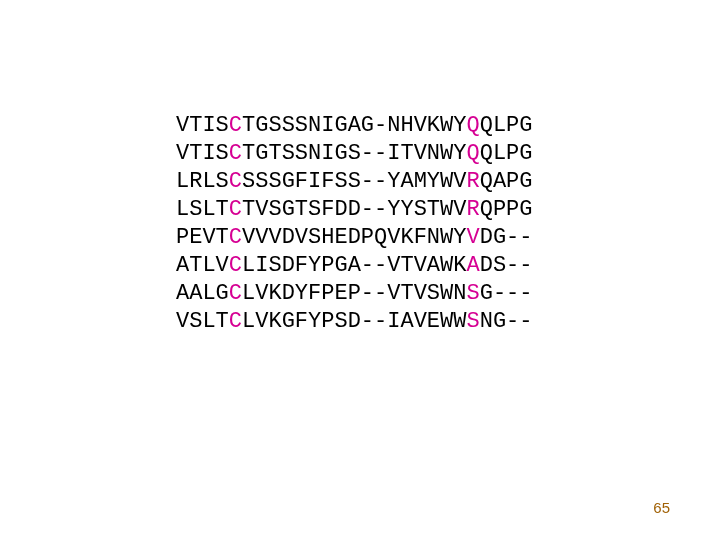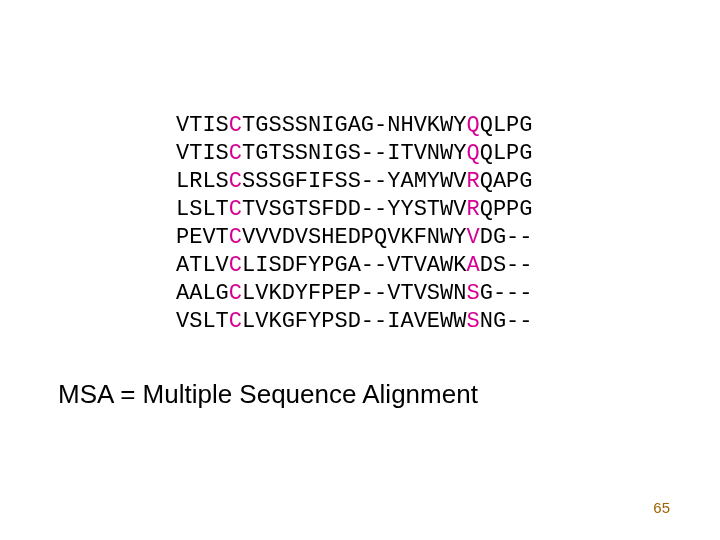--- a/index.html
+++ b/index.html
@@ -60,18 +60,17 @@
 </style>
 </head>
 <body>
 
 <div class="slide">
 
 
   <div class="alignment"><div><span>V</span><span>T</span><span>I</span><span>S</span><span class="hl">C</span><span>T</span><span>G</span><span>S</span><span>S</span><span>S</span><span>N</span><span>I</span><span>G</span><span>A</span><span>G</span><span>-</span><span>N</span><span>H</span><span>V</span><span>K</span><span>W</span><span>Y</span><span class="hl">Q</span><span>Q</span><span>L</span><span>P</span><span>G</span></div><div><span>V</span><span>T</span><span>I</span><span>S</span><span class="hl">C</span><span>T</span><span>G</span><span>T</span><span>S</span><span>S</span><span>N</span><span>I</span><span>G</span><span>S</span><span>-</span><span>-</span><span>I</span><span>T</span><span>V</span><span>N</span><span>W</span><span>Y</span><span class="hl">Q</span><span>Q</span><span>L</span><span>P</span><span>G</span></div><div><span>L</span><span>R</span><span>L</span><span>S</span><span class="hl">C</span><span>S</span><span>S</span><span>S</span><span>G</span><span>F</span><span>I</span><span>F</span><span>S</span><span>S</span><span>-</span><span>-</span><span>Y</span><span>A</span><span>M</span><span>Y</span><span>W</span><span>V</span><span class="hl">R</span><span>Q</span><span>A</span><span>P</span><span>G</span></div><div><span>L</span><span>S</span><span>L</span><span>T</span><span class="hl">C</span><span>T</span><span>V</span><span>S</span><span>G</span><span>T</span><span>S</span><span>F</span><span>D</span><span>D</span><span>-</span><span>-</span><span>Y</span><span>Y</span><span>S</span><span>T</span><span>W</span><span>V</span><span class="hl">R</span><span>Q</span><span>P</span><span>P</span><span>G</span></div><div><span>P</span><span>E</span><span>V</span><span>T</span><span class="hl">C</span><span>V</span><span>V</span><span>V</span><span>D</span><span>V</span><span>S</span><span>H</span><span>E</span><span>D</span><span>P</span><span>Q</span><span>V</span><span>K</span><span>F</span><span>N</span><span>W</span><span>Y</span><span class="hl">V</span><span>D</span><span>G</span><span>-</span><span>-</span></div><div><span>A</span><span>T</span><span>L</span><span>V</span><span class="hl">C</span><span>L</span><span>I</span><span>S</span><span>D</span><span>F</span><span>Y</span><span>P</span><span>G</span><span>A</span><span>-</span><span>-</span><span>V</span><span>T</span><span>V</span><span>A</span><span>W</span><span>K</span><span class="hl">A</span><span>D</span><span>S</span><span>-</span><span>-</span></div><div><span>A</span><span>A</span><span>L</span><span>G</span><span class="hl">C</span><span>L</span><span>V</span><span>K</span><span>D</span><span>Y</span><span>F</span><span>P</span><span>E</span><span>P</span><span>-</span><span>-</span><span>V</span><span>T</span><span>V</span><span>S</span><span>W</span><span>N</span><span class="hl">S</span><span>G</span><span>-</span><span>-</span><span>-</span></div><div><span>V</span><span>S</span><span>L</span><span>T</span><span class="hl">C</span><span>L</span><span>V</span><span>K</span><span>G</span><span>F</span><span>Y</span><span>P</span><span>S</span><span>D</span><span>-</span><span>-</span><span>I</span><span>A</span><span>V</span><span>E</span><span>W</span><span>W</span><span class="hl">S</span><span>N</span><span>G</span><span>-</span><span>-</span></div></div>
 
   <div class="desc">
-    <div>MSA = Multiple Sequence Alignment</div>
   </div>
 
   <div class="pagenum">65</div>
 
 </div>
 
 </body></html>

